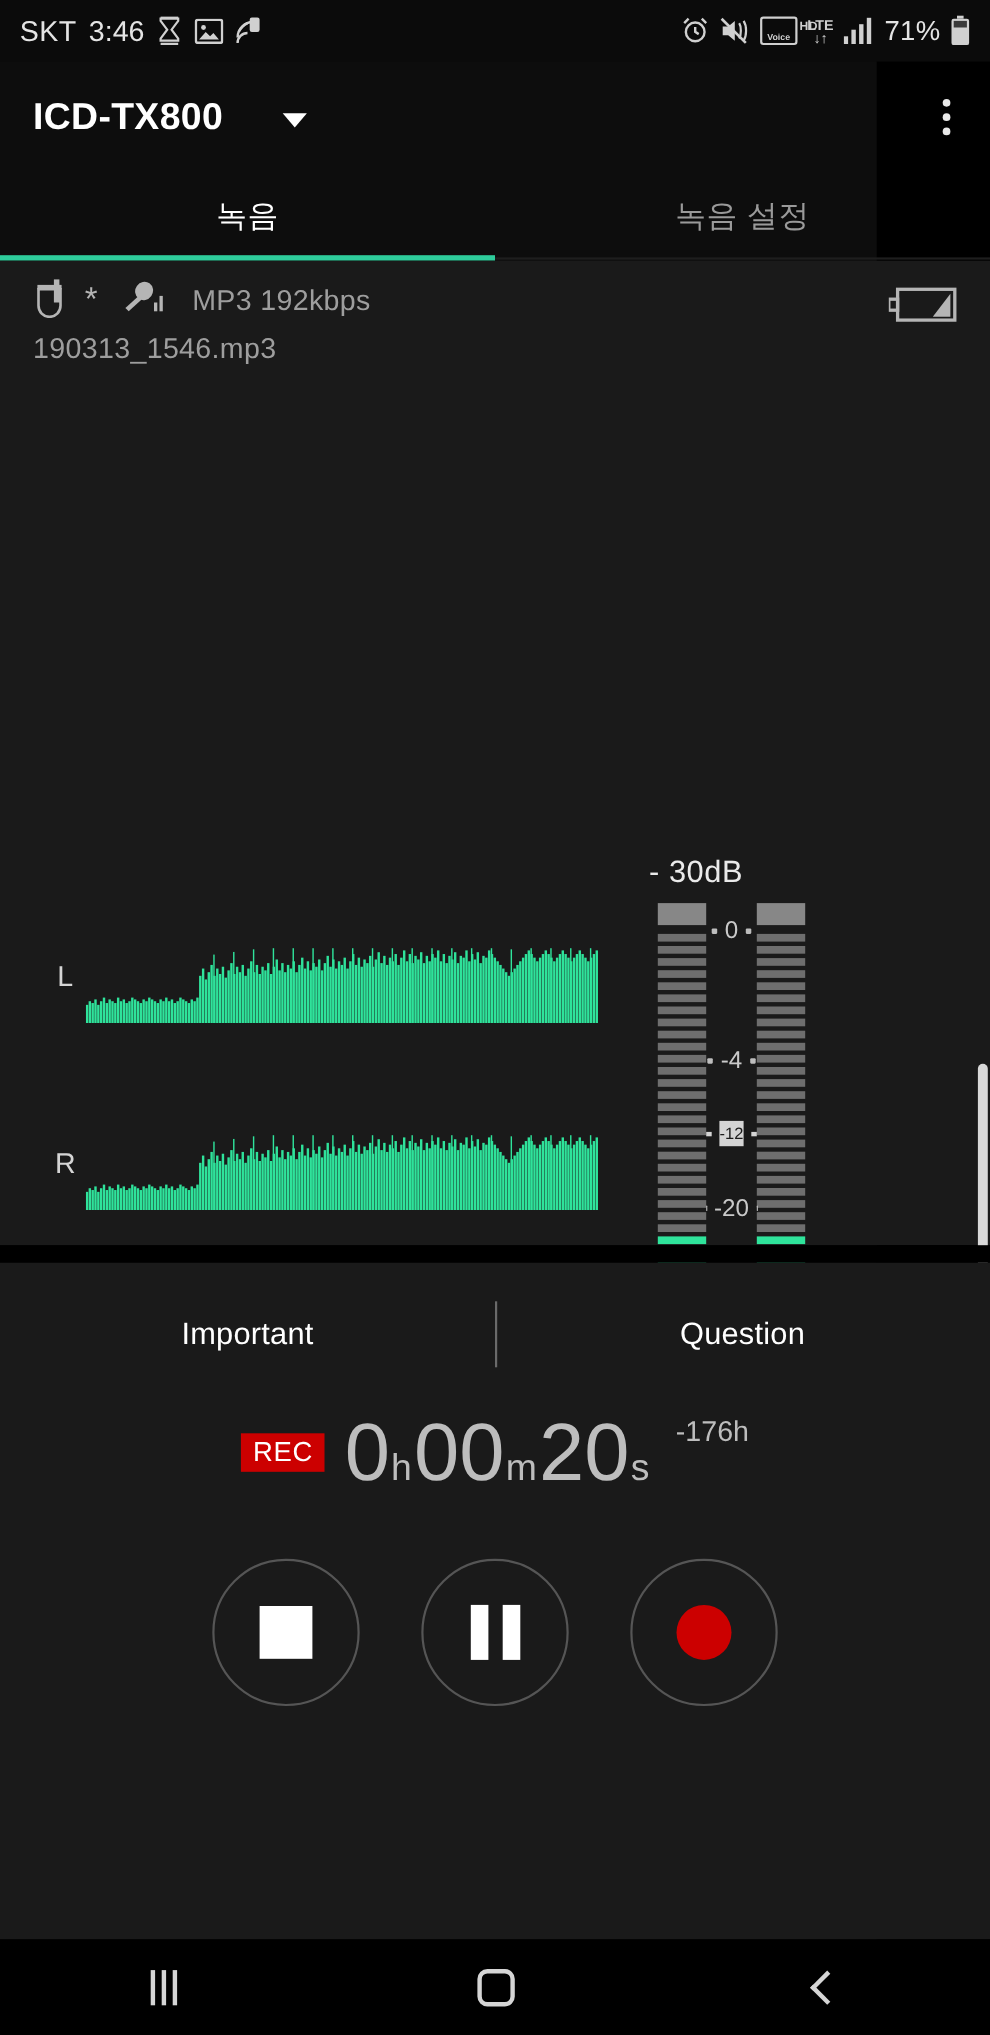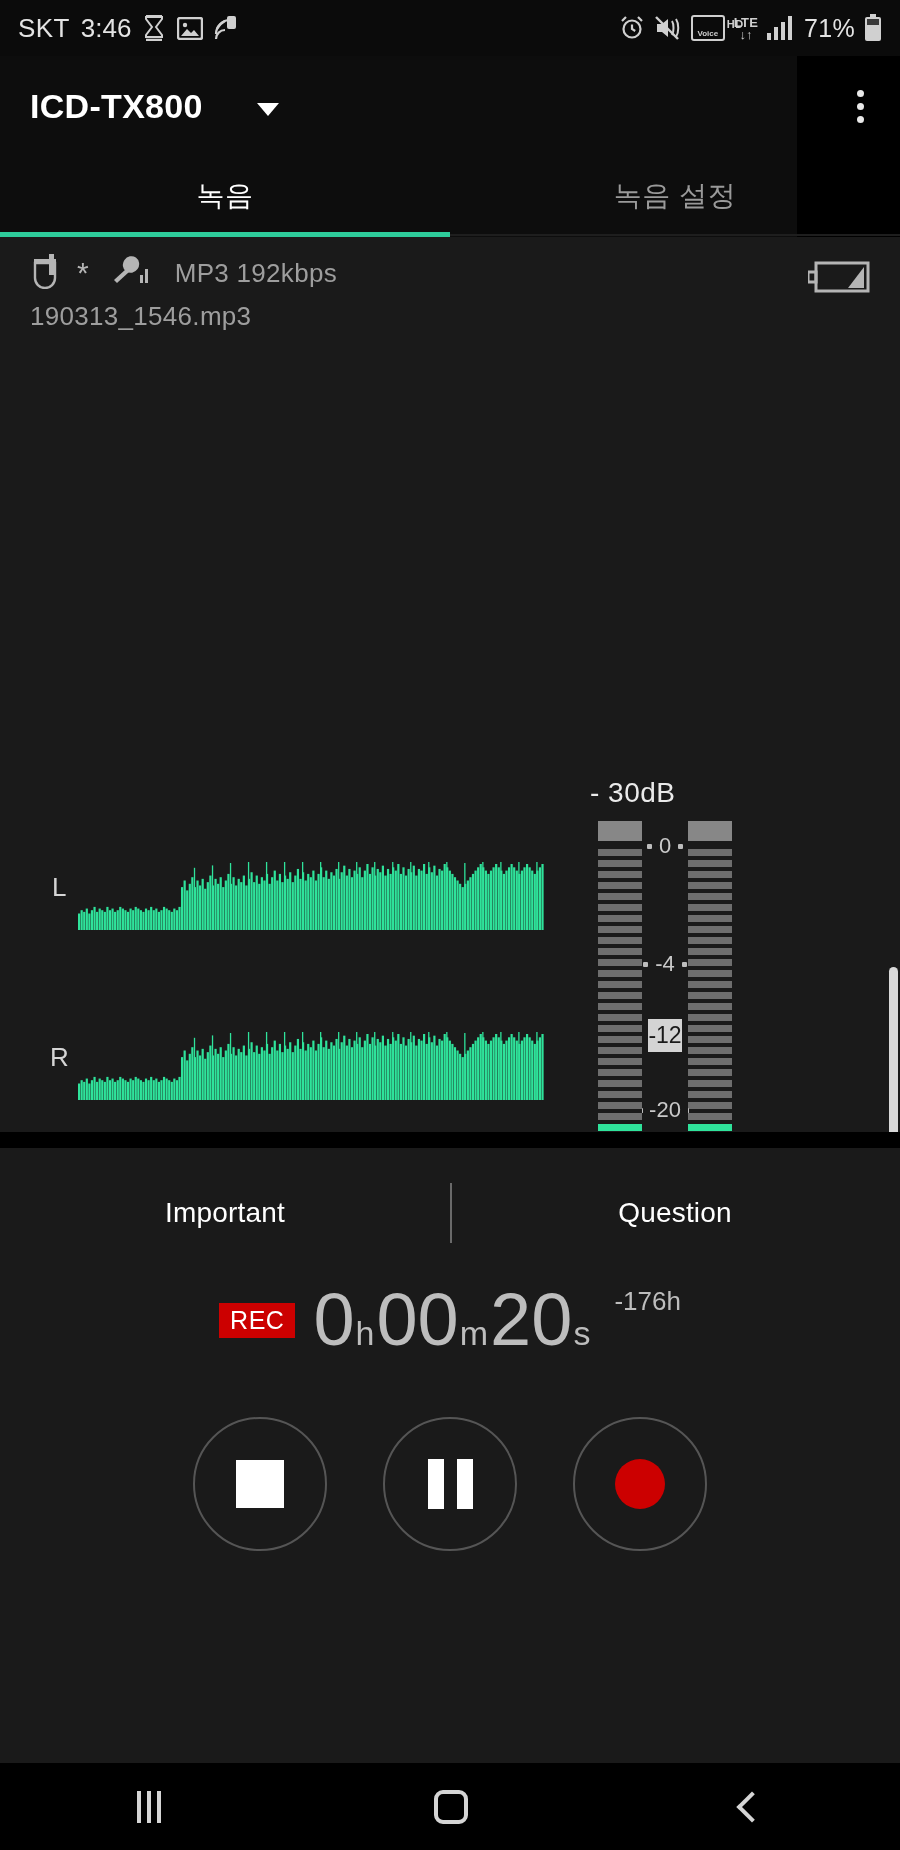--- a/index.html
+++ b/index.html
@@ -100,21 +100,21 @@
   .mseg.cap { height:20px; background:#878787; margin-bottom:8px; }
   .mseg.on { background:#2fe39b; }
   .meter-scale { position:absolute; top:44px; left:52px; width:46px; height:340px; }
   .scale-row {
     position:absolute; width:46px; display:flex; align-items:center; justify-content:center;
     font-size:22px; color:#c9c9c9;
   }
   .scale-row .dot { width:5px;height:5px;background:#bdbdbd;border-radius:1px; }
   .scale-row .txt { margin:0 7px; }
   .scale-row.boxed .txt {
-    background:#d4d4d4; color:#1a1a1a; padding:3px 0; font-size:23px;
+    background:#d4d4d4; color:#1a1a1a; padding:3px 0; font-size:15px;
   }
   .scale-row.boxed .dot { width:8px;height:4px;background:#d4d4d4;border-radius:0; }
 
   
   .scrollbar {
     position:absolute; right:2px; top:730px; width:9px; height:280px;
     background:#d9d9d9; border-radius:5px;
   }
 
   
@@ -790,21 +790,21 @@
           <div class="scale-row" style="top:130px;">
             <span class="dot"></span>
             <span class="txt">-4</span>
             <span class="dot"></span>
           </div>
           <div class="scale-row boxed" style="top:198px;">
             <span class="dot"></span>
             <span class="txt">-12</span>
             <span class="dot"></span>
           </div>
-          <div class="scale-row" style="top:276px;">
+          <div class="scale-row" style="top:264px;">
             <span class="dot"></span>
             <span class="txt">-20</span>
             <span class="dot"></span>
           </div>
           <div class="scale-row" style="top:352px;">
             <span class="dot"></span>
             <span class="txt">-60</span>
             <span class="dot"></span>
           </div>
         </div>

